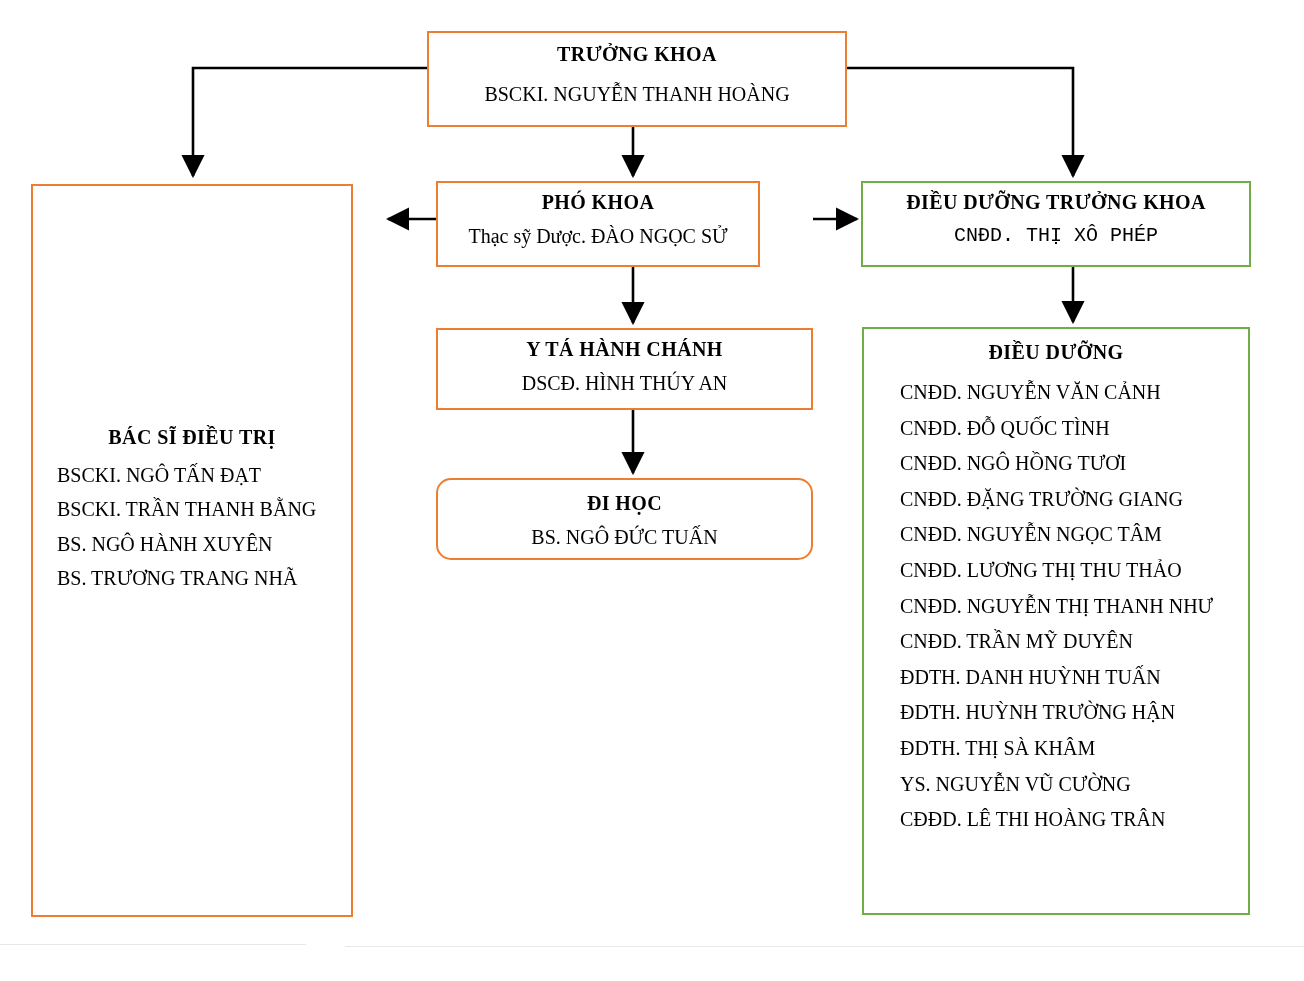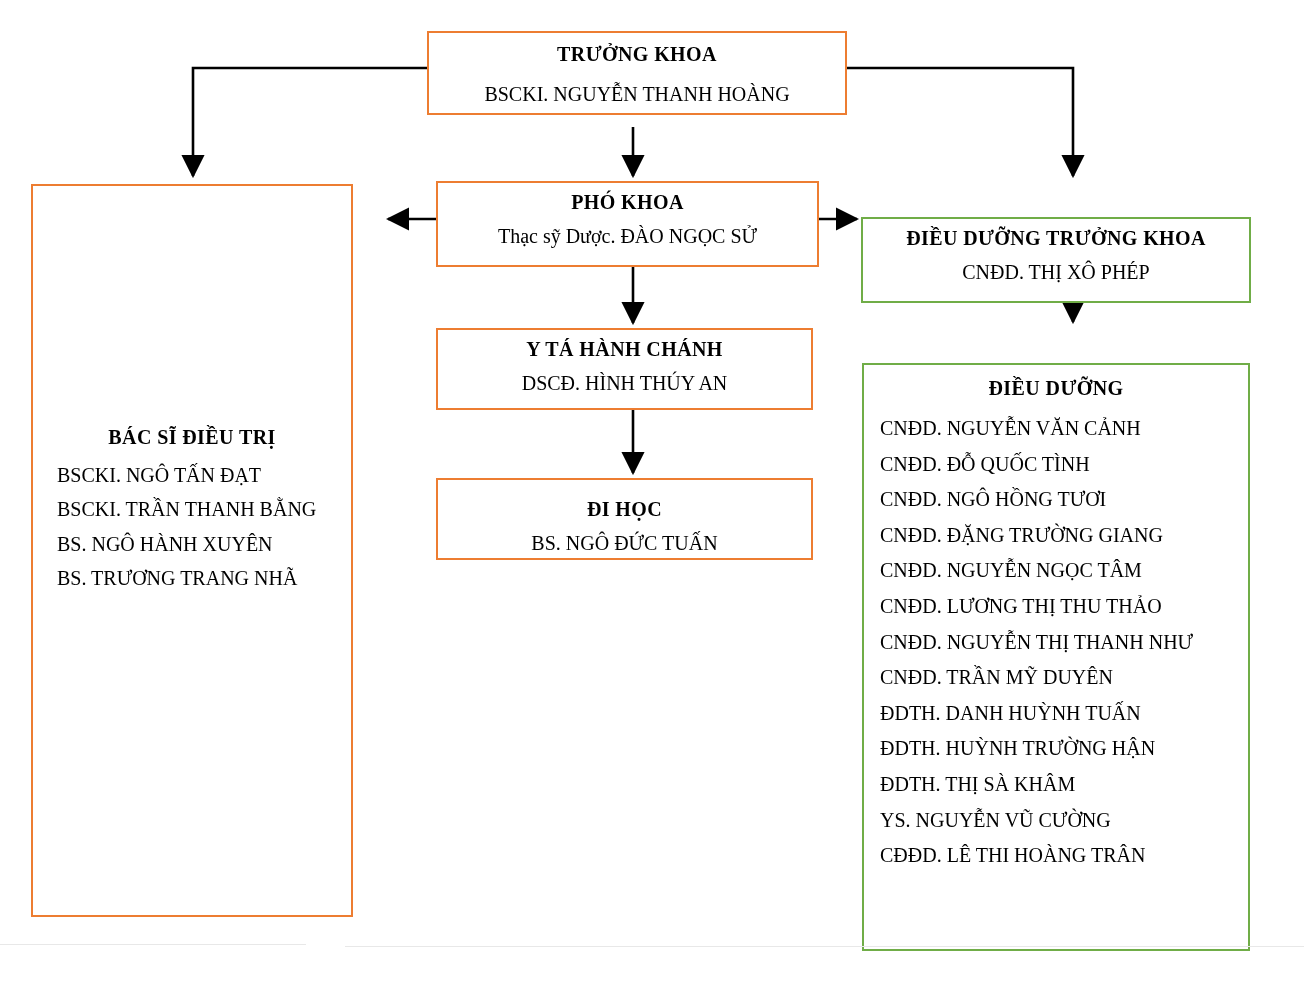--- a/index.html
+++ b/index.html
@@ -30,21 +30,21 @@
   .node-box {
     position: absolute;
     box-sizing: border-box;
     background: #ffffff;
     text-align: center;
     display: flex;
     flex-direction: column;
     justify-content: flex-start;
   }
   .node-box.orange { border: 2px solid #ED7D31; }
-  .node-box.green  { border: 2px solid #70AD47; margin-top: 36px; }
+  .node-box.green  { border: 2px solid #70AD47; }
 
   .node-title {
     font-weight: bold;
     font-size: 20px;
     letter-spacing: 0.4px;
     line-height: 1.25;
     white-space: nowrap;
   }
   .node-sub {
     font-weight: normal;
@@ -58,66 +58,67 @@
     padding: 0;
   }
   .member-list li {
     font-size: 20px;
     line-height: 1.0;
     white-space: nowrap;
   }
 
   
   #node-truong-khoa {
-    left: 427px; top: 31px; width: 420px; height: 84px;
+    left: 427px; top: 31px; width: 420px; height: 96px;
     padding-top: 9px;
   }
   #node-truong-khoa .node-sub { margin-top: 14px; }
 
   #node-pho-khoa {
-    left: 436px; top: 181px; width: 383px; height: 86px;
+    left: 436px; top: 181px; width: 324px; height: 86px;
     padding-top: 7px;
   }
   #node-pho-khoa .node-sub { margin-top: 8px; }
 
   #node-dd-truong-khoa {
     left: 861px; top: 181px; width: 390px; height: 86px;
     padding-top: 7px;
   }
-  #node-dd-truong-khoa .node-sub { margin-top: 8px; }
+  #node-dd-truong-khoa .node-sub { margin-top: 8px; font-family: Liberation Mono, monospace; }
 
   #node-y-ta {
     left: 436px; top: 328px; width: 377px; height: 82px;
     padding-top: 7px;
     font-family: Liberation Serif, serif;
   }
   #node-y-ta .node-sub { margin-top: 8px; }
 
   #node-di-hoc {
     left: 436px; top: 478px; width: 377px; height: 82px;
-    padding-top: 17px;
+    padding-top: 11px;
+    border-radius: 15px;
   }
   #node-di-hoc .node-sub { margin-top: 8px; }
 
   #node-bac-si {
     left: 31px; top: 184px; width: 322px; height: 733px;
     padding-top: 239px;
     text-align: left;
   }
   #node-bac-si .node-title { text-align: center; }
   #node-bac-si .member-list { margin-top: 8px; padding-left: 24px; }
   #node-bac-si .member-list li { line-height: 1.72; }
 
   #node-dieu-duong {
     left: 862px; top: 327px; width: 388px; height: 588px;
     padding-top: 11px;
     text-align: left;
   }
   #node-dieu-duong .node-title { text-align: center; }
-  #node-dieu-duong .member-list { margin-top: 10px; padding-left: 16px; }
+  #node-dieu-duong .member-list { margin-top: 10px; padding-left: 36px; }
   #node-dieu-duong .member-list li { line-height: 1.78; }
 
   .page-divider {
     position: absolute;
     height: 1px;
     background: #e8e8e8;
   }
   #divider-left  { left: 0px;   top: 944px; width: 306px; }
   #divider-right { left: 345px; top: 946px; width: 959px; }
 </style>

